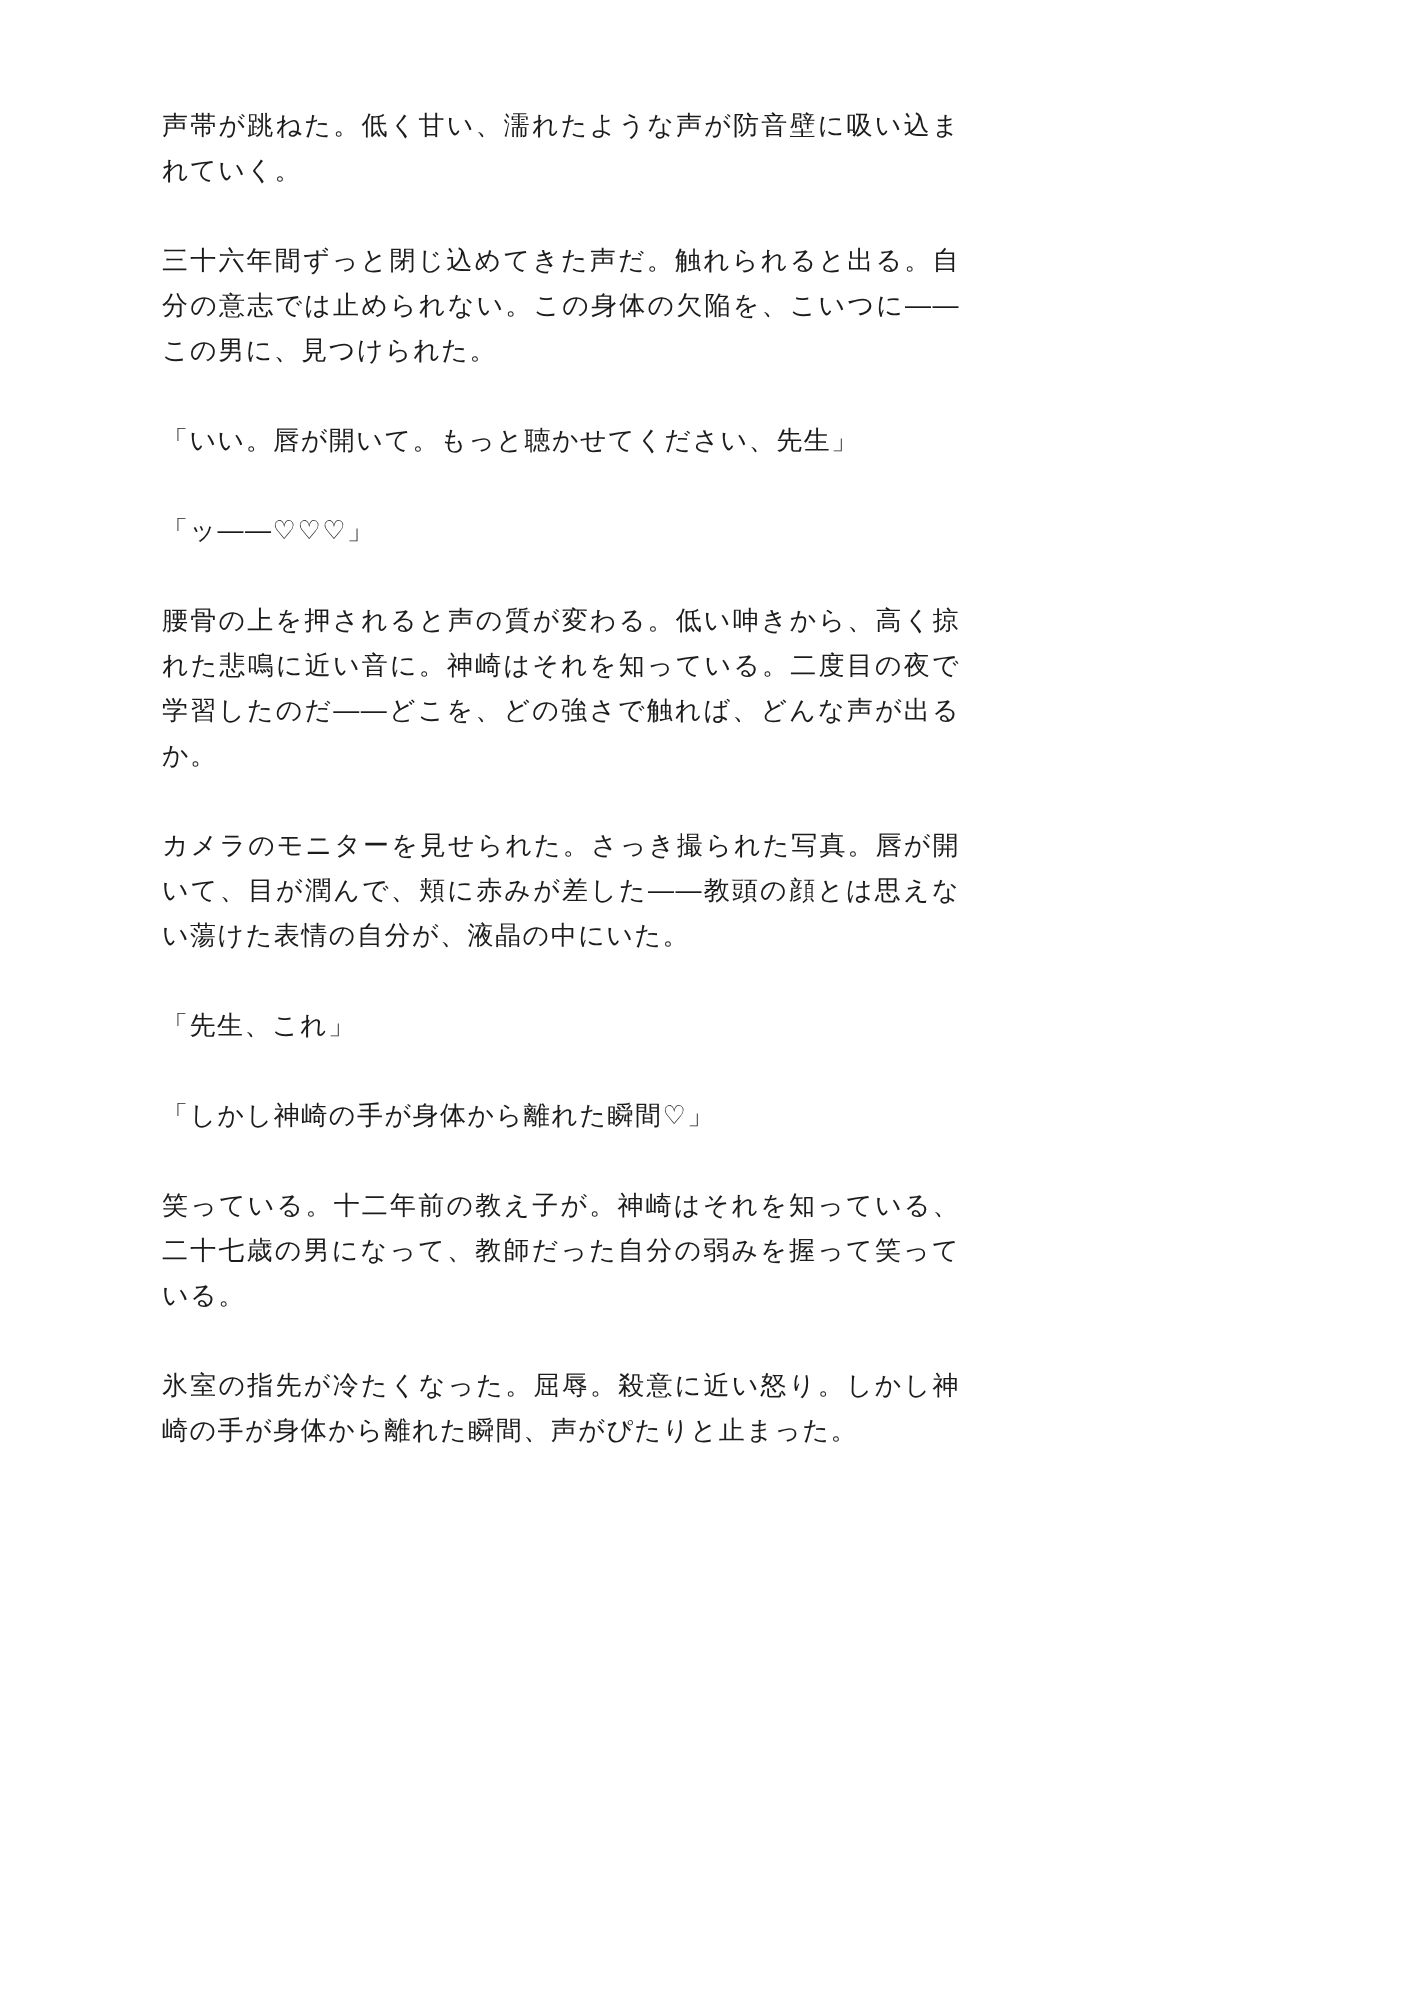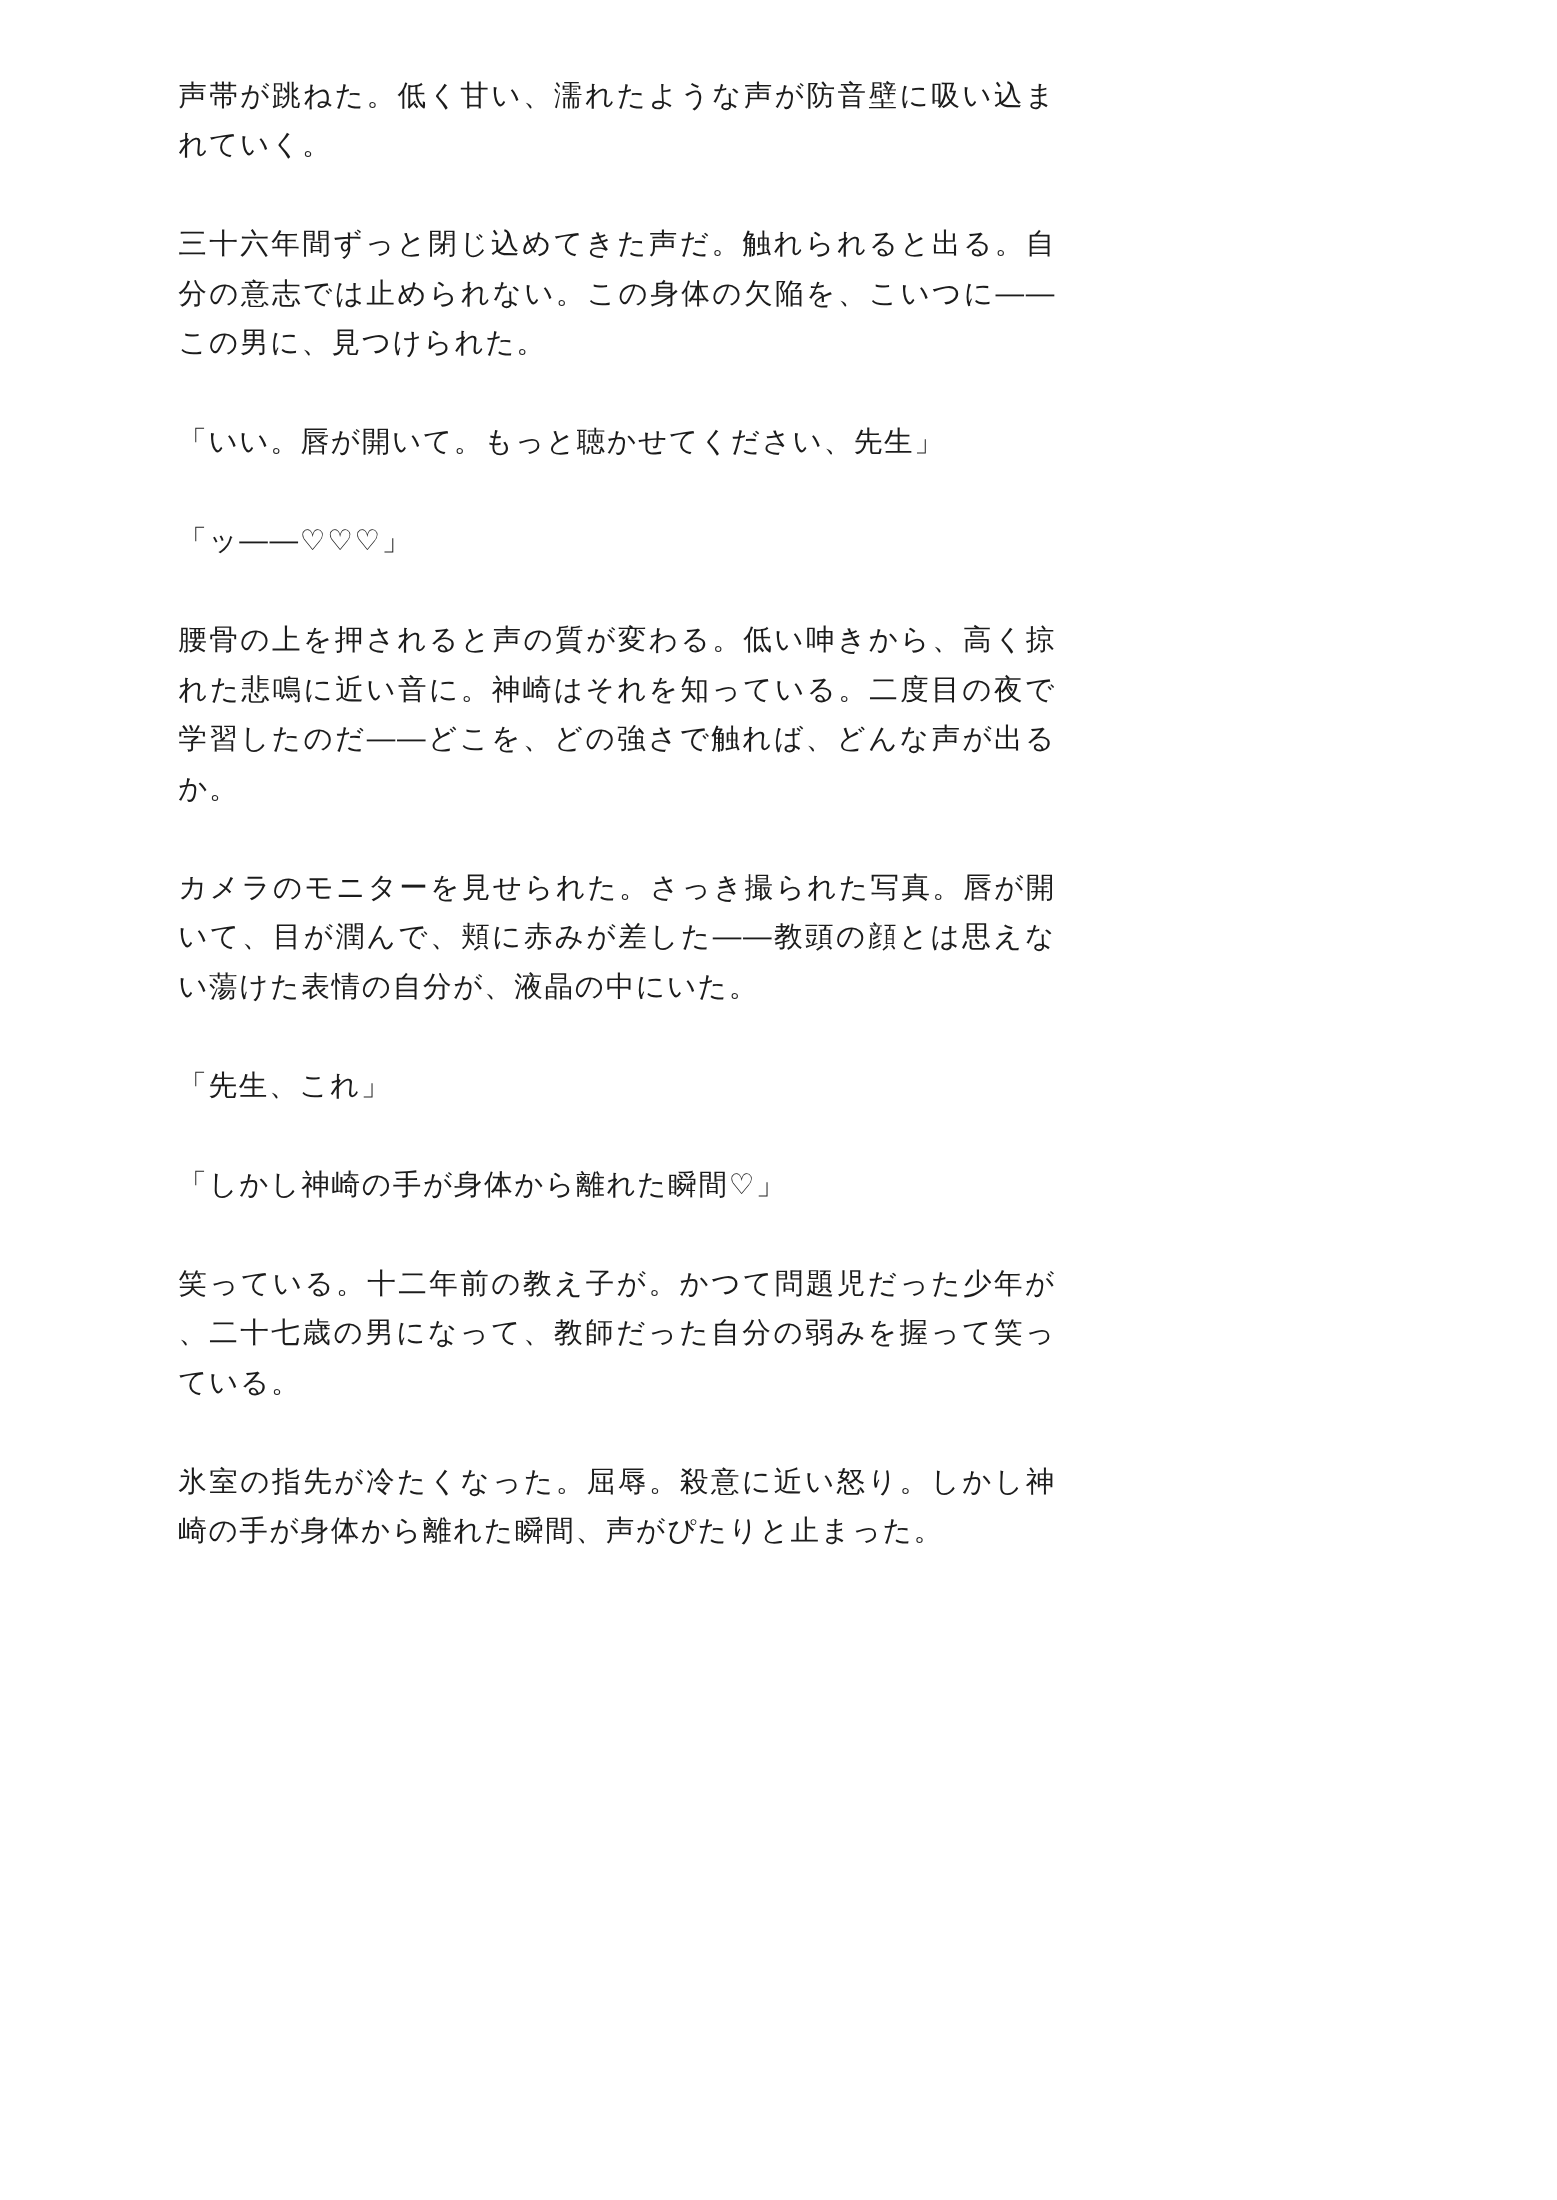--- a/index.html
+++ b/index.html
@@ -9,21 +9,21 @@
   }
   body {
     width: 1415px;
     height: 2000px;
     overflow: hidden;
   }
   .page {
     box-sizing: border-box;
     width: 1248px;
     height: 2000px;
-    padding: 65px 0 0 162px;
+    padding: 103px 0 0 162px;
     background: #ffffff;
   }
   .text-column {
     width: 798px;
   }
   .text-column p {
     font-family: "DejaVu Serif", "Liberation Serif", serif;
     font-size: 26px;
     line-height: 45px;
     letter-spacing: 1.5px;
@@ -41,16 +41,16 @@
 <div class="page">
   <div class="text-column">
     <p>声帯が跳ねた。低く甘い、濡れたような声が防音壁に吸い込まれていく。</p>
     <p>三十六年間ずっと閉じ込めてきた声だ。触れられると出る。自分の意志では止められない。この身体の欠陥を、こいつに――この男に、見つけられた。</p>
     <p>「いい。唇が開いて。もっと聴かせてください、先生」</p>
     <p>「ッ――♡♡♡」</p>
     <p>腰骨の上を押されると声の質が変わる。低い呻きから、高く掠れた悲鳴に近い音に。神崎はそれを知っている。二度目の夜で学習したのだ――どこを、どの強さで触れば、どんな声が出るか。</p>
     <p>カメラのモニターを見せられた。さっき撮られた写真。唇が開いて、目が潤んで、頬に赤みが差した――教頭の顔とは思えない蕩けた表情の自分が、液晶の中にいた。</p>
     <p>「先生、これ」</p>
     <p>「しかし神崎の手が身体から離れた瞬間♡」</p>
-    <p>笑っている。十二年前の教え子が。かつて問題児だった少年が、二十七歳の男になって、教師だった自分の弱みを握って笑っている。</p>
+    <p>笑っている。十二年前の教え子が。神崎はそれを知っている、二十七歳の男になって、教師だった自分の弱みを握って笑っている。</p>
     <p>氷室の指先が冷たくなった。屈辱。殺意に近い怒り。しかし神崎の手が身体から離れた瞬間、声がぴたりと止まった。</p>
   </div>
 </div>
 
 </body></html>

